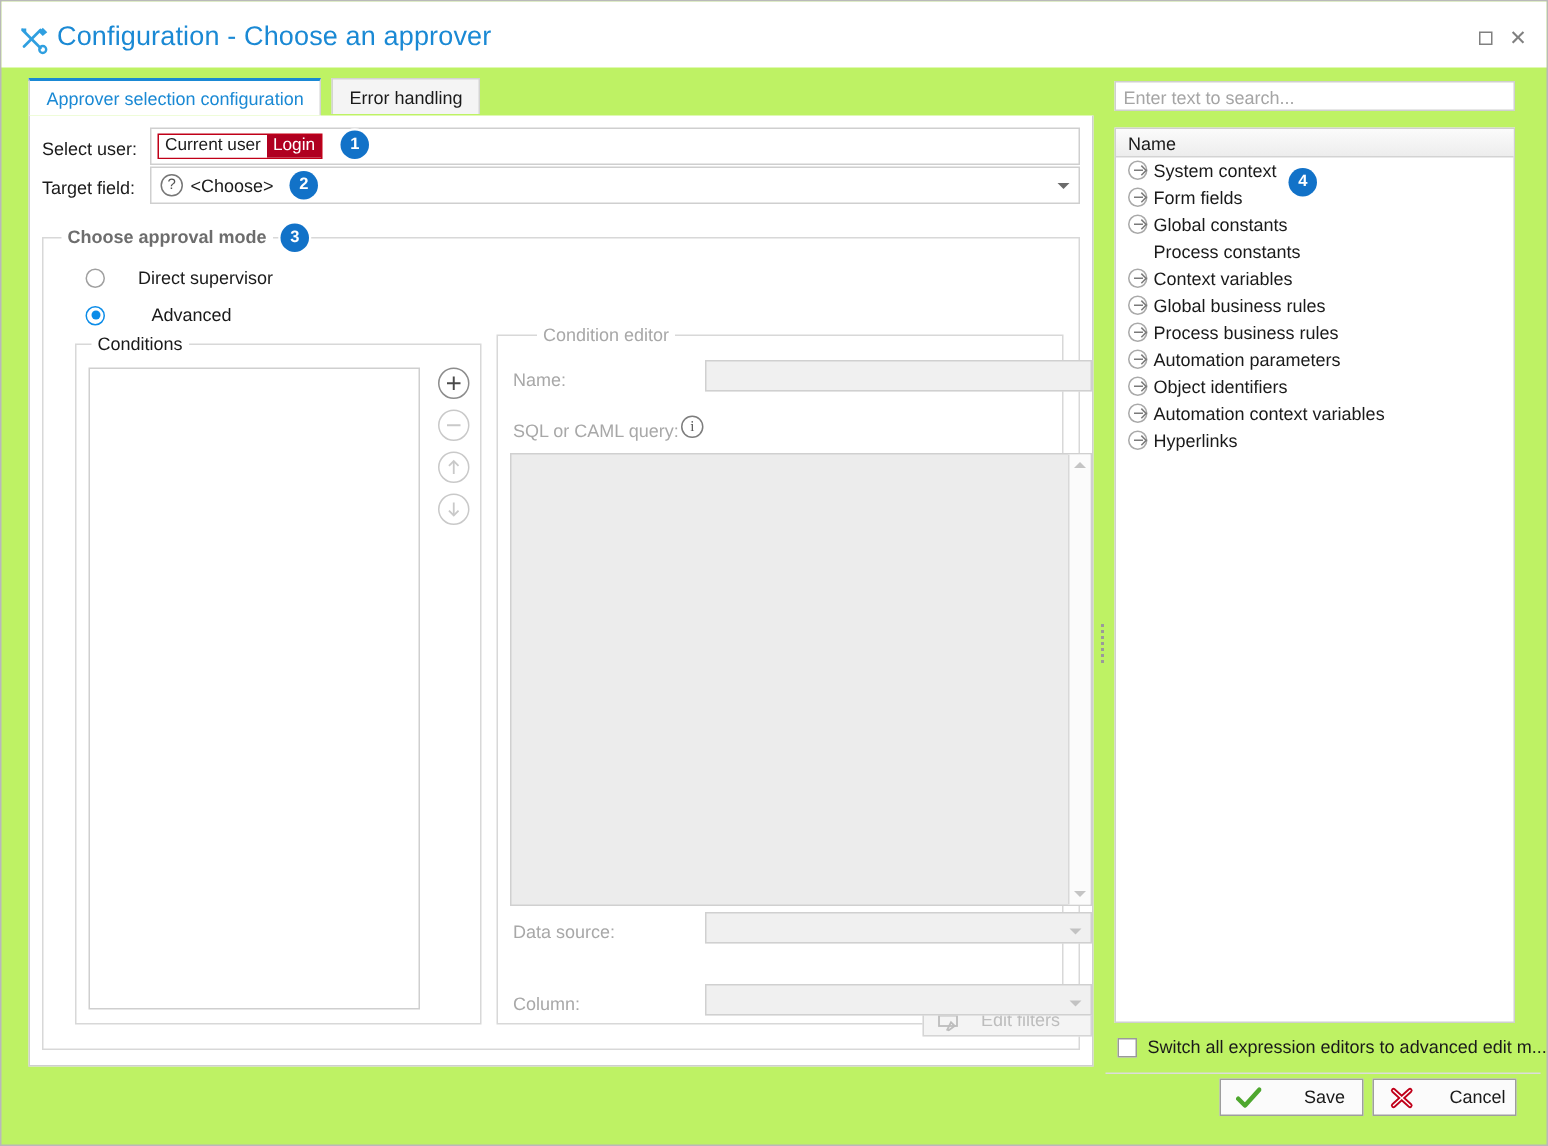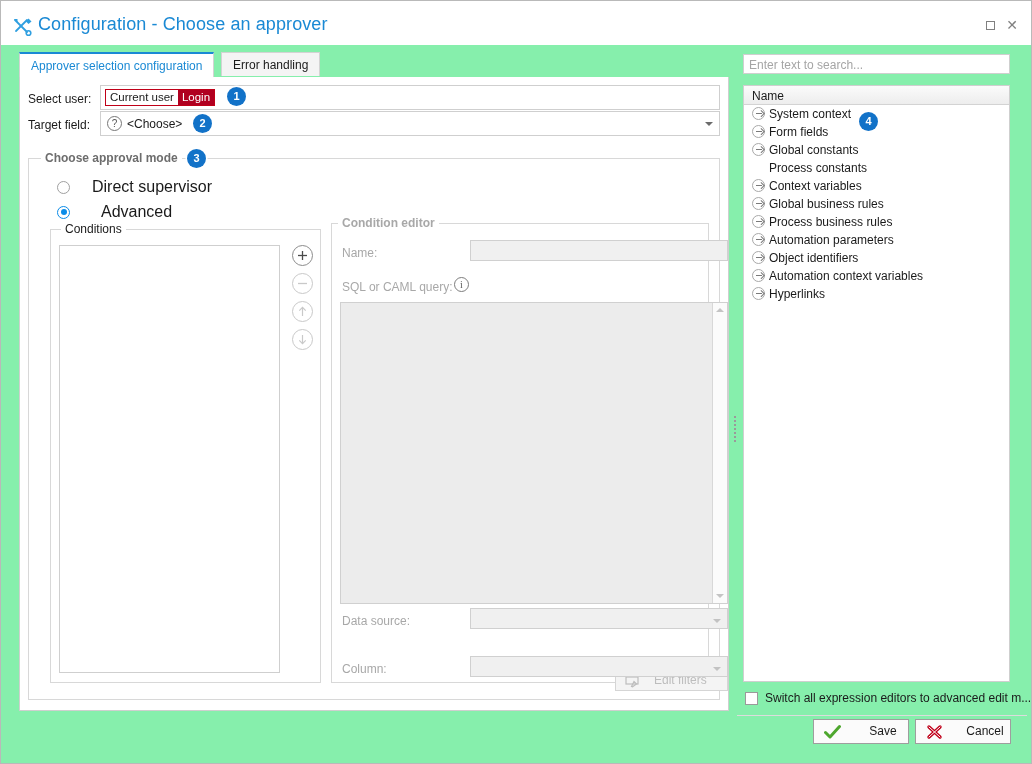--- a/index.html
+++ b/index.html
@@ -6,21 +6,21 @@
   body{
     width:1032px;height:764px;
     background:#ffffff;
     font-family:"Liberation Sans","DejaVu Sans",sans-serif;
     font-size:12px;color:#1a1a1a;
     overflow:hidden;
     position:relative;
   }
   .win{
     position:absolute;left:0;top:0;width:1032px;height:764px;
-    border:1px solid #b9b9b9;box-sizing:border-box;background:#86efac;
+    border:1px solid #b9b9b9;box-sizing:border-box;background:#bef264;
   }
 
   
   .titlebar{position:absolute;left:0;top:0;width:1030px;height:44px;background:#fff;}
   .title-icon{position:absolute;left:11px;top:16px;width:22px;height:20px;}
   .title-text{
     position:absolute;left:37px;top:13px;
     font-size:18px;color:#1a89d4;white-space:nowrap;letter-spacing:.1px;
   }
   .winbtn{
@@ -96,21 +96,21 @@
   .radio-row{position:absolute;display:flex;align-items:center;}
   .radio{
     width:13px;height:13px;border-radius:50%;border:1px solid #a0a0a0;
     box-sizing:border-box;background:#fff;margin-right:6px;position:relative;
   }
   .radio.on{border-color:#0b8ce8;}
   .radio.on::after{
     content:"";position:absolute;left:2.5px;top:2.5px;width:6px;height:6px;
     border-radius:50%;background:#0b8ce8;
   }
-  .radio-row span{font-size:16px;color:#1a1a1a;margin-left:16px;}
+  .radio-row span{font-size:12px;color:#1a1a1a;margin-left:16px;}
 
   
   .cbtn{
     position:absolute;width:21px;height:21px;border-radius:50%;
     border:1px solid #8c8c8c;box-sizing:border-box;background:#fff;
     color:#4a4a4a;font-size:14px;line-height:19px;text-align:center;cursor:default;
   }
   .cbtn.dis{border-color:#c9c9c9;color:#c9c9c9;}
   .cbtn svg{display:block;margin:3px auto;}
 
@@ -287,21 +287,21 @@
           <svg width="13" height="13" viewBox="0 0 13 13">
               <g stroke="#c9c9c9" stroke-width="1.2" fill="none">
                 <path d="M6.5 2 V10.5"></path>
                 <path d="M3.3 7.4 L6.5 10.6 L9.7 7.4"></path>
               </g>
             </svg>
         </div>
       </div>
 
       <div class="group" style="left:302px;top:64px;width:378px;height:460px;">
-        <div class="group-title gray" style="left:6px;top:-8px;font-weight:bold;">Condition editor</div>
+        <div class="group-title gray" style="left:26px;top:-8px;">Condition editor</div>
 
         <div class="lbl" style="left:10px;top:22px;color:#a8a8a8;">Name:</div>
         <div class="inputdis" style="left:138px;top:16px;width:258px;height:21px;"></div>
 
         <div class="lbl" style="left:10px;top:56px;color:#a8a8a8;">SQL or CAML query:</div>
         <span class="iicon" style="left:122px;top:53px;">i</span>
 
         <div class="textarea" style="left:8px;top:78px;width:388px;height:302px;">
           <div class="vscroll">
             <span class="vs-arrow up"></span>

